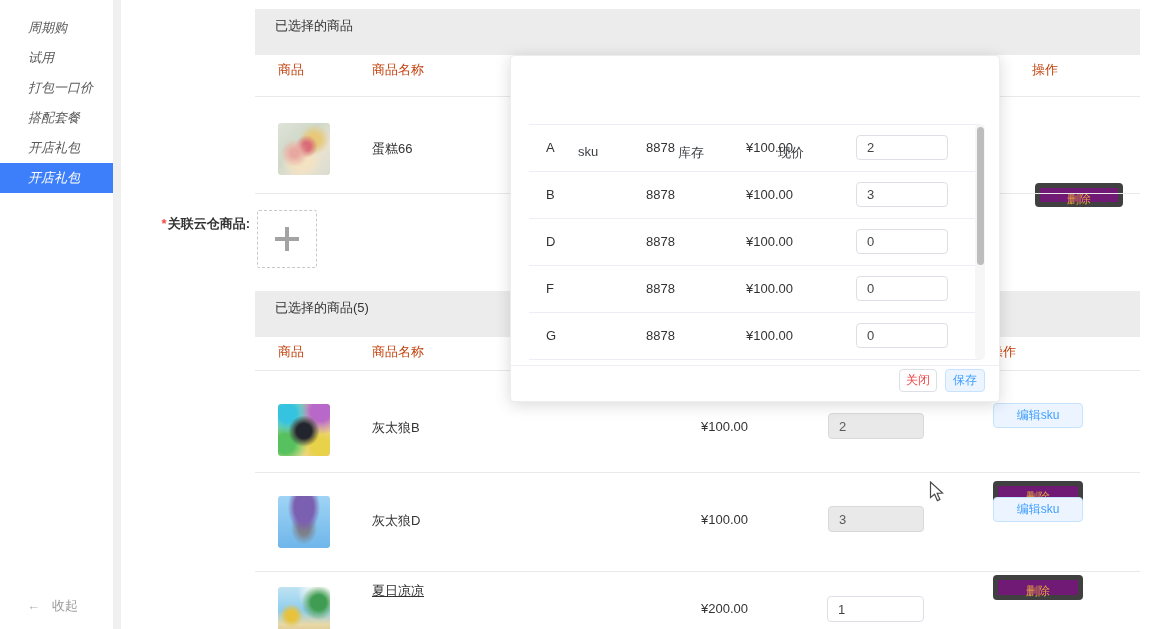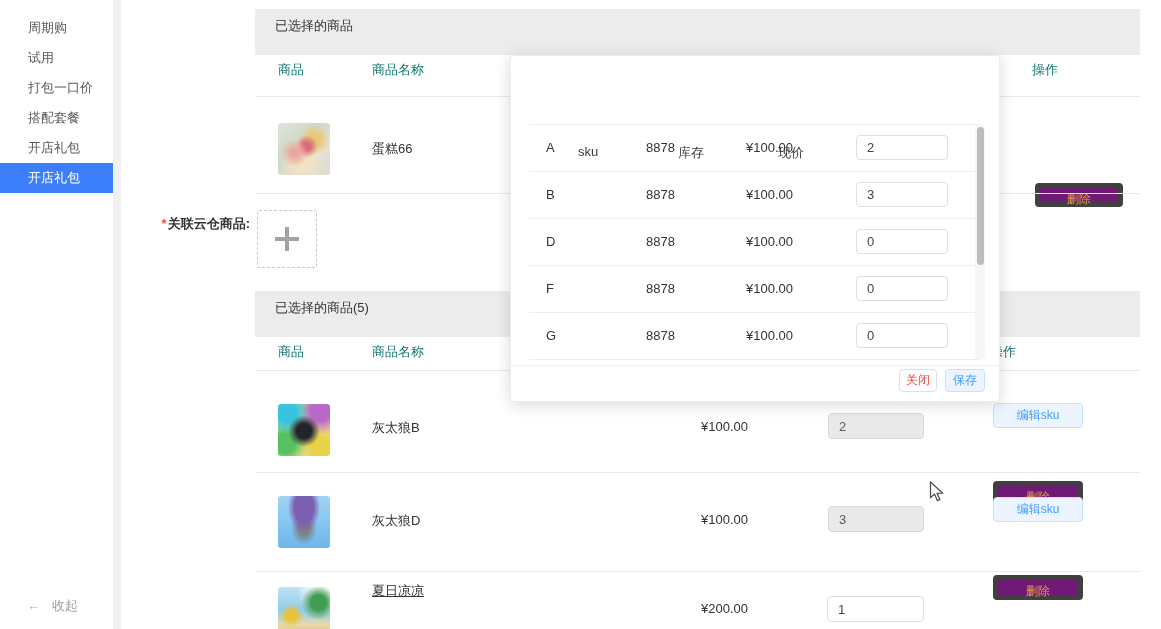--- a/index.html
+++ b/index.html
@@ -3,29 +3,29 @@
 <meta charset="utf-8">
 <style>
   html,body{margin:0;padding:0;}
   .app{position:relative;width:1161px;height:629px;background:#fff;overflow:hidden;
        font-family:"Liberation Sans","DejaVu Sans",sans-serif;font-size:13px;color:#333;}
   .abs{position:absolute;}
 
   
   .sidebar{left:0;top:0;width:113px;height:629px;background:#fff;}
   .side-list{padding-top:13px;}
-  .side-item{height:30px;line-height:30px;padding-left:28px;color:#595959;cursor:pointer;}
+  .side-item{height:30px;line-height:30px;padding-left:28px;color:#595959;cursor:pointer;font-style:italic;}
   .side-item.active{background:#3d7efb;color:#fff;}
   .side-gap{left:113px;top:0;width:8px;height:629px;background:#f0f0f0;}
   .collapse{left:0;top:597px;width:113px;padding-left:27px;color:#9b9b9b;cursor:pointer;}
   .collapse .arr{margin-right:12px;color:#b0b0b0;}
 
   
   .band{background:#ececec;height:46px;line-height:34px;padding-left:20px;width:865px;color:#333;}
-  .th{color:#0f766e;font-family:Liberation Mono, monospace;}
+  .th{color:#c2410c;font-family:Liberation Mono, monospace;}
   .hline{background:#e9e9e9;height:1px;width:885px;}
 
   .prod-img{width:52px;height:52px;border-radius:3px;}
   .img-cake{background:
     radial-gradient(circle at 32% 58%,#e8a7a0 8%,transparent 30%),
     radial-gradient(circle at 55% 45%,#d96c77 10%,transparent 28%),
     radial-gradient(circle at 70% 32%,#e7c979 12%,transparent 30%),
     radial-gradient(circle at 45% 70%,#f3e3c2 20%,transparent 45%),
     linear-gradient(135deg,#dfe3d8,#cfd8c8 40%,#e9e2d2 70%,#d8dcd0);}
   .img-wolfb{background:

